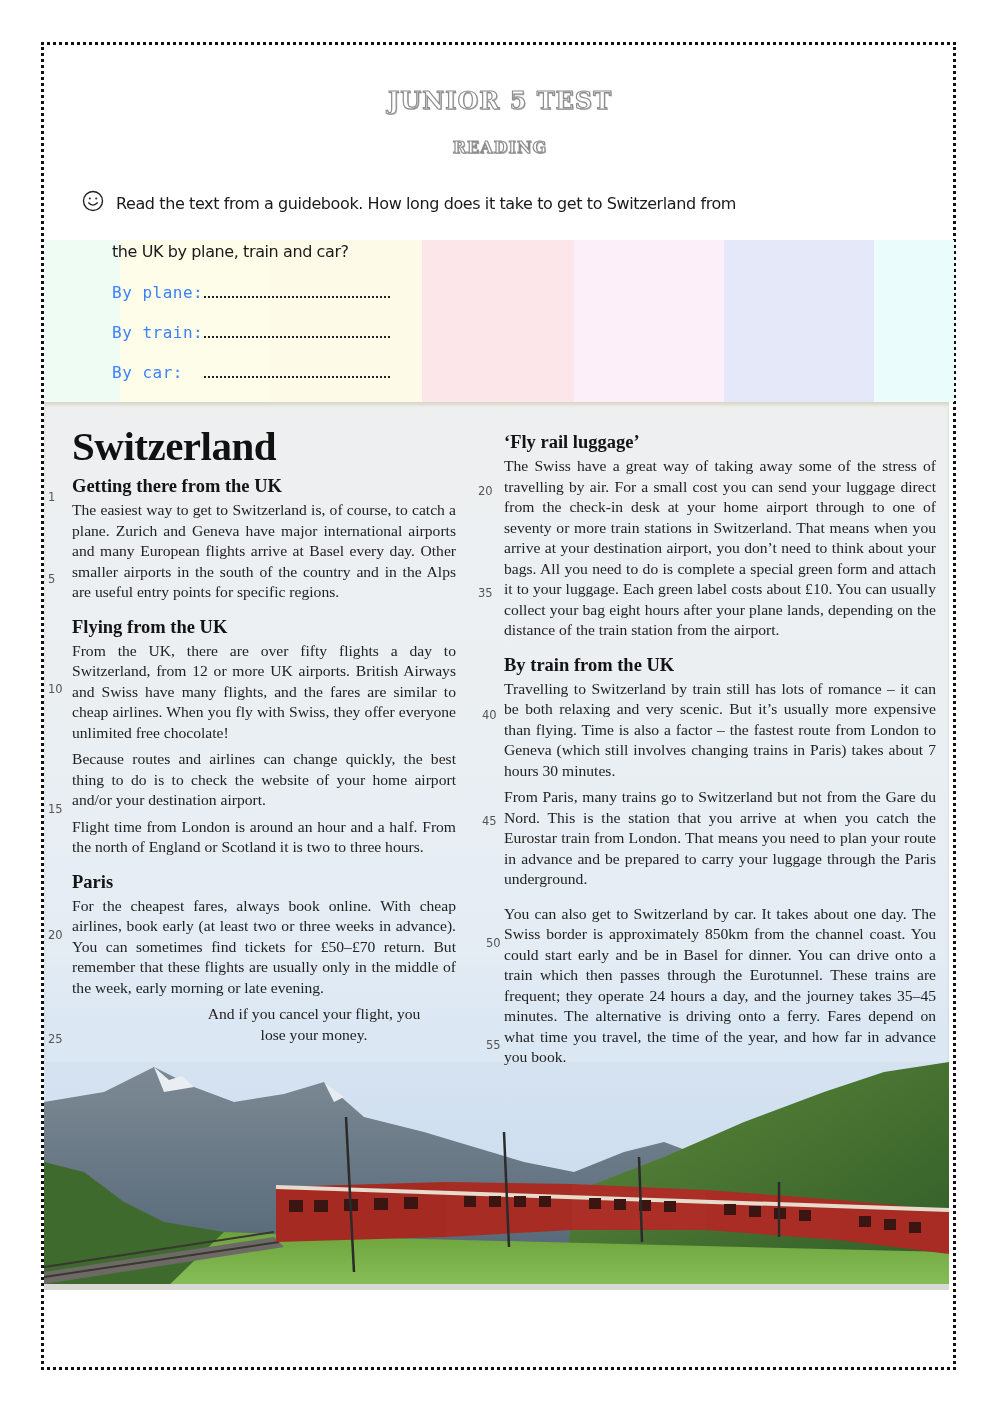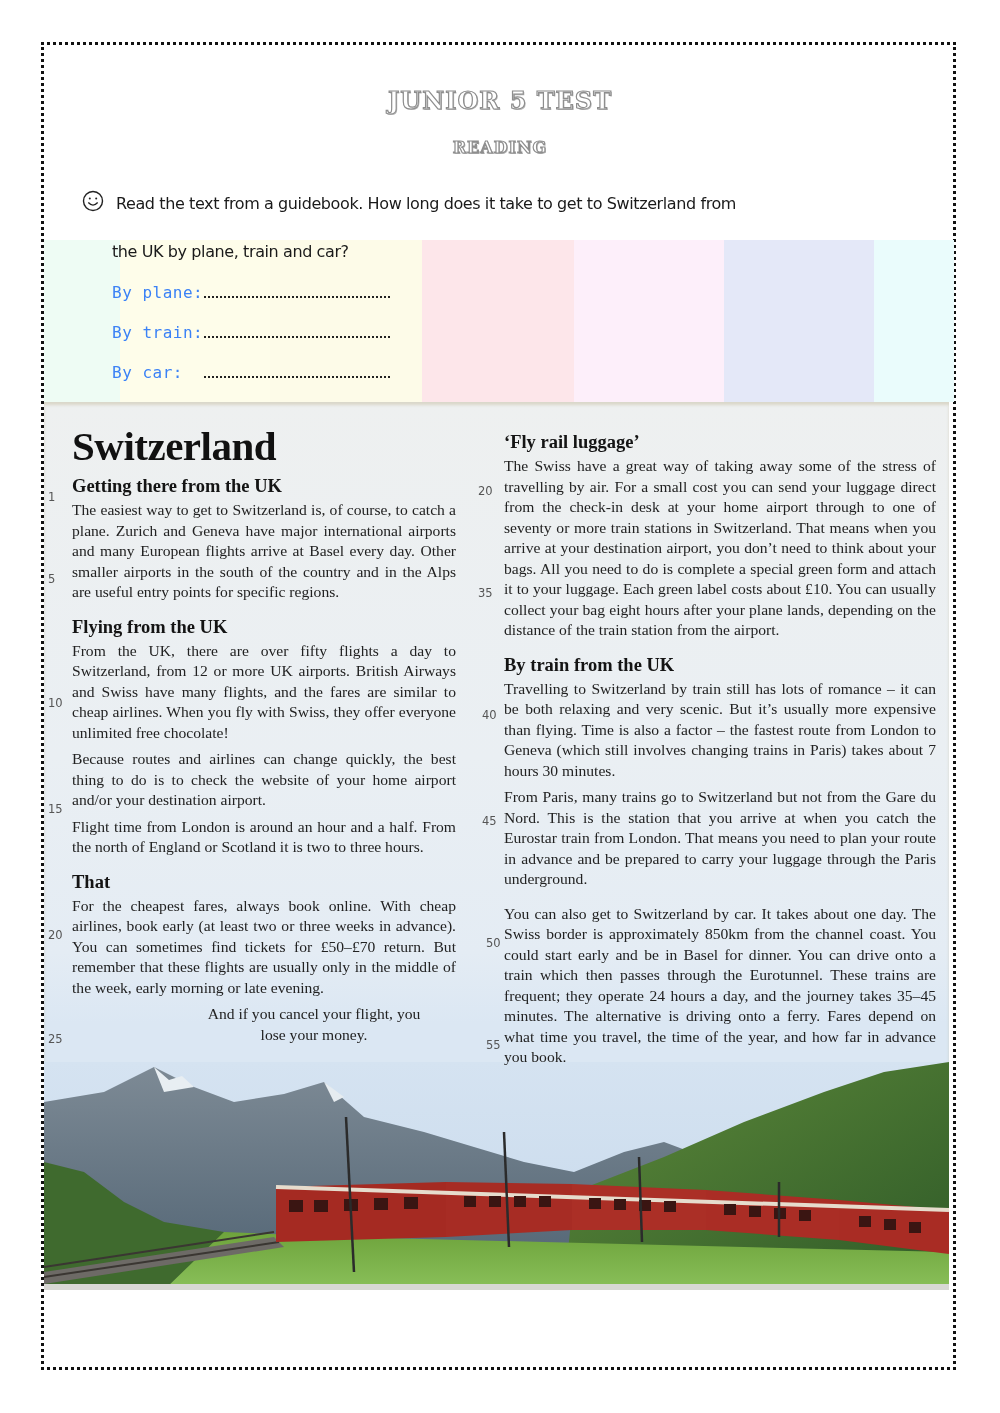--- a/index.html
+++ b/index.html
@@ -164,21 +164,21 @@
       <div class="h2">Getting there from the UK</div>
       <p class="p">The easiest way to get to Switzerland is, of course, to catch a plane. Zurich and Geneva have major international airports and many European flights arrive at Basel every day. Other smaller airports in the south of the country and in the Alps are useful entry points for specific regions.</p>
     </div>
     <div class="sec">
       <div class="h2">Flying from the UK</div>
       <p class="p">From the UK, there are over fifty flights a day to Switzerland, from 12 or more UK airports. British Airways and Swiss have many flights, and the fares are similar to cheap airlines. When you fly with Swiss, they offer everyone unlimited free chocolate!</p>
       <p class="p">Because routes and airlines can change quickly, the best thing to do is to check the website of your home airport and/or your destination airport.</p>
       <p class="p">Flight time from London is around an hour and a half. From the north of England or Scotland it is two to three hours.</p>
     </div>
     <div class="sec">
-      <div class="h2">That</div>
+      <div class="h2">Paris</div>
       <p class="p">For the cheapest fares, always book online. With cheap airlines, book early (at least two or three weeks in advance). You can sometimes find tickets for £50–£70 return. But remember that these flights are usually only in the middle of the week, early morning or late evening.</p>
       <p class="p" style="text-align:right;padding-right:30px;padding-left:130px;text-align:center;">And if you cancel your flight, you lose your money.</p>
     </div>
   </div>
 
   <div class="col col-right">
     <div class="sec">
       <div class="h2">‘Fly rail luggage’</div>
       <p class="p">The Swiss have a great way of taking away some of the stress of travelling by air. For a small cost you can send your luggage direct from the check-in desk at your home airport through to one of seventy or more train stations in Switzerland. That means when you arrive at your destination airport, you don’t need to think about your bags. All you need to do is complete a special green form and attach it to your luggage. Each green label costs about £10. You can usually collect your bag eight hours after your plane lands, depending on the distance of the train station from the airport.</p>
     </div>
@@ -187,21 +187,21 @@
       <p class="p">Travelling to Switzerland by train still has lots of romance – it can be both relaxing and very scenic. But it’s usually more expensive than flying. Time is also a factor – the fastest route from London to Geneva (which still involves changing trains in Paris) takes about 7 hours 30 minutes.</p>
       <p class="p">From Paris, many trains go to Switzerland but not from the Gare du Nord. This is the station that you arrive at when you catch the Eurostar train from London. That means you need to plan your route in advance and be prepared to carry your luggage through the Paris underground.</p>
     </div>
     <div class="sec">
       <p class="p">You can also get to Switzerland by car. It takes about one day. The Swiss border is approximately 850km from the channel coast. You could start early and be in Basel for dinner. You can drive onto a train which then passes through the Eurotunnel. These trains are frequent; they operate 24 hours a day, and the journey takes 35–45 minutes. The alternative is driving onto a ferry. Fares depend on what time you travel, the time of the year, and how far in advance you book.</p>
     </div>
   </div>
 
   <span class="ln" style="left:4px;top:88px">1</span>
   <span class="ln" style="left:4px;top:170px">5</span>
-  <span class="ln" style="left:4px;top:294px">10</span>
+  <span class="ln" style="left:4px;top:280px">10</span>
   <span class="ln" style="left:4px;top:400px">15</span>
   <span class="ln" style="left:4px;top:526px">20</span>
   <span class="ln" style="left:4px;top:630px">25</span>
   <span class="ln" style="left:434px;top:82px">20</span>
   <span class="ln" style="left:434px;top:184px">35</span>
   <span class="ln" style="left:438px;top:306px">40</span>
   <span class="ln" style="left:438px;top:412px">45</span>
   <span class="ln" style="left:442px;top:534px">50</span>
   <span class="ln" style="left:442px;top:636px">55</span>
 </div>

